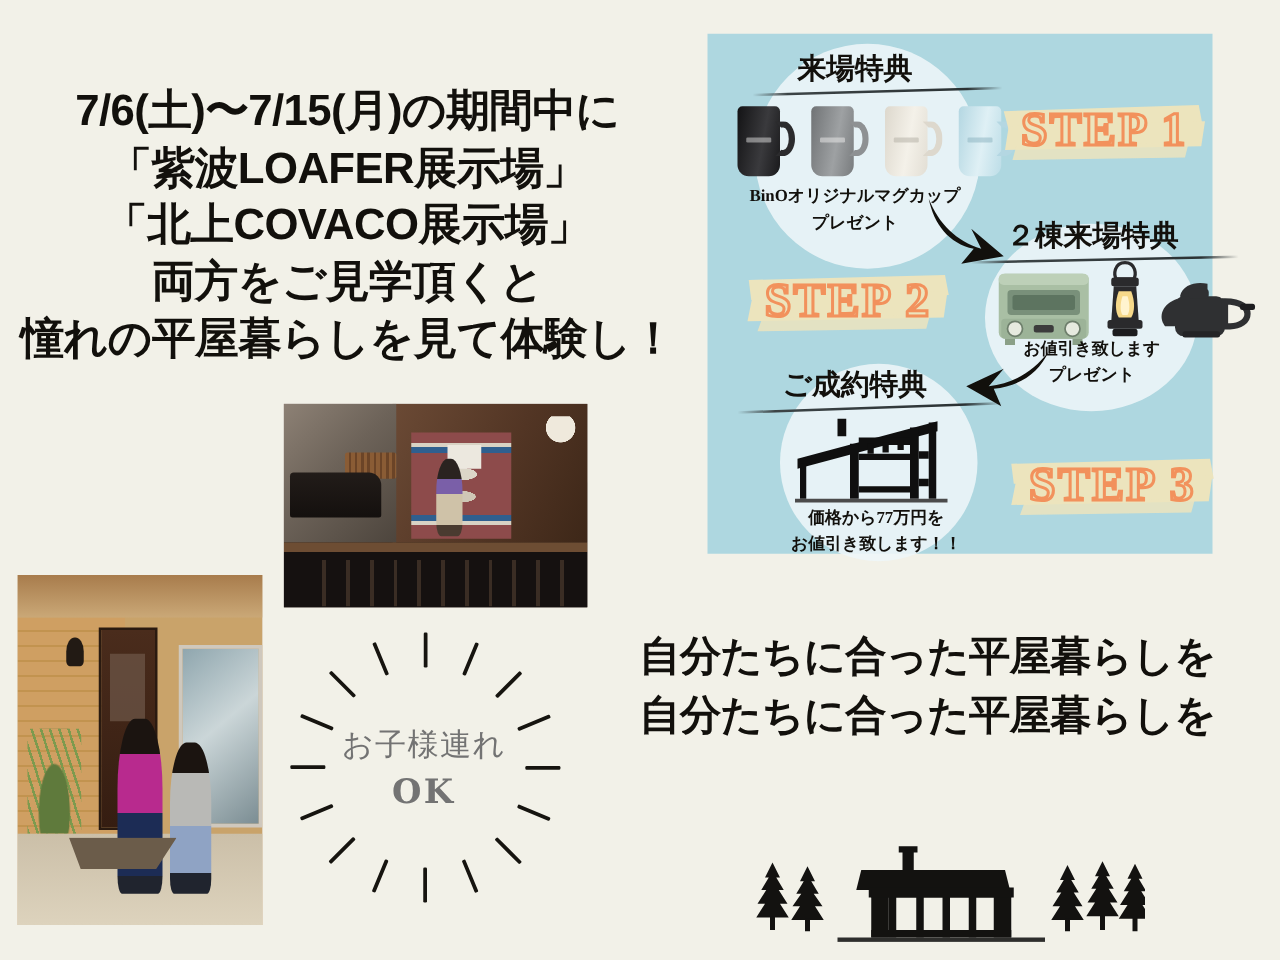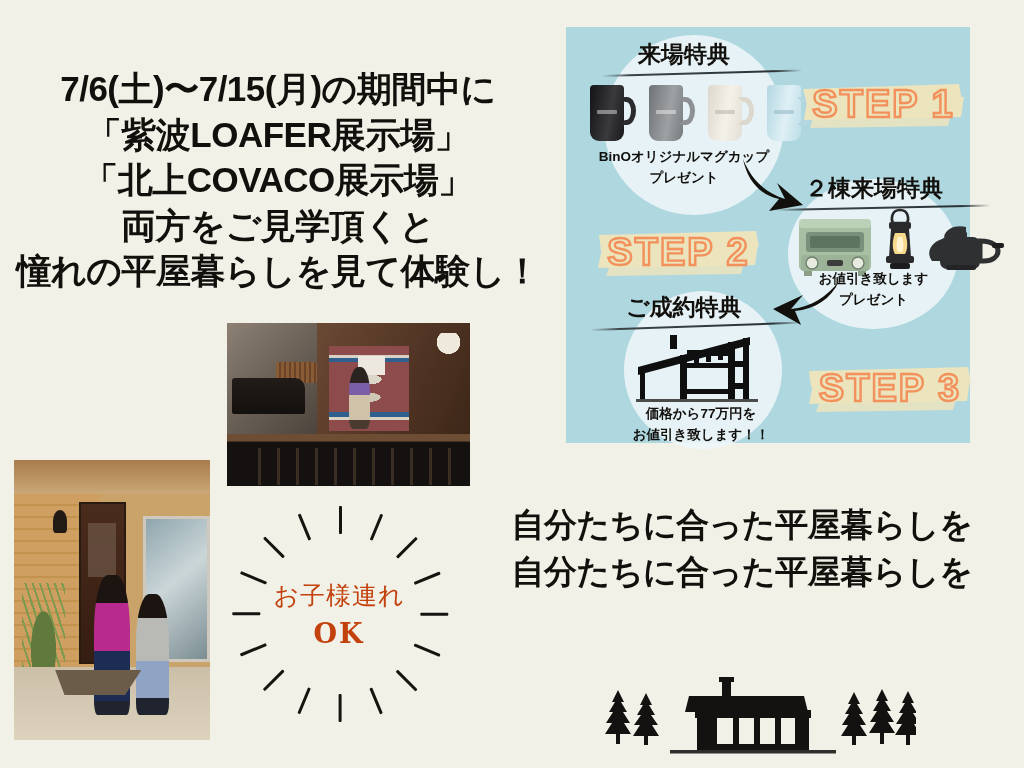--- a/index.html
+++ b/index.html
@@ -163,20 +163,21 @@
     background: linear-gradient(to bottom,#6b5c4a 0 40%, transparent 41%);
     clip-path: polygon(0 0, 100% 0, 72% 60%, 60% 100%, 56% 60%, 40% 60%, 28% 100%, 16% 60%);
   }
 
   
   #step-panel {
     position: absolute;
     left: 566px; top: 27px;
     width: 404px; height: 416px;
     background: #aed7e0;
+    font-family: Liberation Serif, serif;
   }
   .halo {
     position: absolute;
     background: #eef6f8;
     border-radius: 50%;
     opacity: .88;
   }
   .sec-title {
     position: absolute;
     color: #12100c;
@@ -256,21 +257,21 @@
     width: 2.6px; height: 28px;
     background: #16140f;
     transform-origin: 50% 0;
     border-radius: 1px;
   }
   #sunburst-text {
     position: absolute;
     left: 0; right: 0; top: 50%;
     transform: translateY(-50%);
     text-align: center;
-    color: #c2410c;
+    color: #737373;
     white-space: nowrap;
   }
   #sb-line1 {
     display: block;
     font-size: 25px;
     font-weight: 400;
     letter-spacing: 1px;
   }
   #sb-line2 {
     display: block;
@@ -413,21 +414,21 @@
       <path d="M62,28 C76,28 80,34 80,38 C80,44 74,48 66,48 L62,48 Z" fill="none" stroke="#2f3032" stroke-width="5"></path>
       <rect x="74" y="30" width="12" height="5" rx="2" fill="#1d1d1f"></rect>
       <rect x="28" y="52" width="30" height="5" rx="2" fill="#242426"></rect>
     </svg>
 
     <div class="caption" style="left:215px; top:242px; width:185px;">
       <span>お値引き致します</span><br>
       <span>プレゼント</span>
     </div>
 
-    <div class="step-badge" style="left:30px; top:185px; width:165px; height:58px;margin-top:11px;">
+    <div class="step-badge" style="left:30px; top:185px; width:165px; height:58px;">
       <svg class="step-brush" viewBox="0 0 165 58" preserveAspectRatio="none">
         <path d="M3,12 L160,8 L163,24 L5,28 Z" fill="#ece4bd"></path>
         <path d="M6,25 L162,21 L159,42 L2,45 Z" fill="#ece4bd"></path>
         <path d="M14,42 L148,40 L145,51 L10,53 Z" fill="#ece4bd" opacity="0.85"></path>
       </svg>
       <div class="step-word">STEP 2</div>
     </div>
 
     <svg class="arrow" style="left:205px; top:248px; width:72px; height:54px;" viewBox="0 0 72 54">
       <path d="M68,6 C56,22 40,32 20,34 L32,20 L2,34 L30,50 L24,36 C44,34 60,24 68,6 Z" fill="#12100c"></path>

